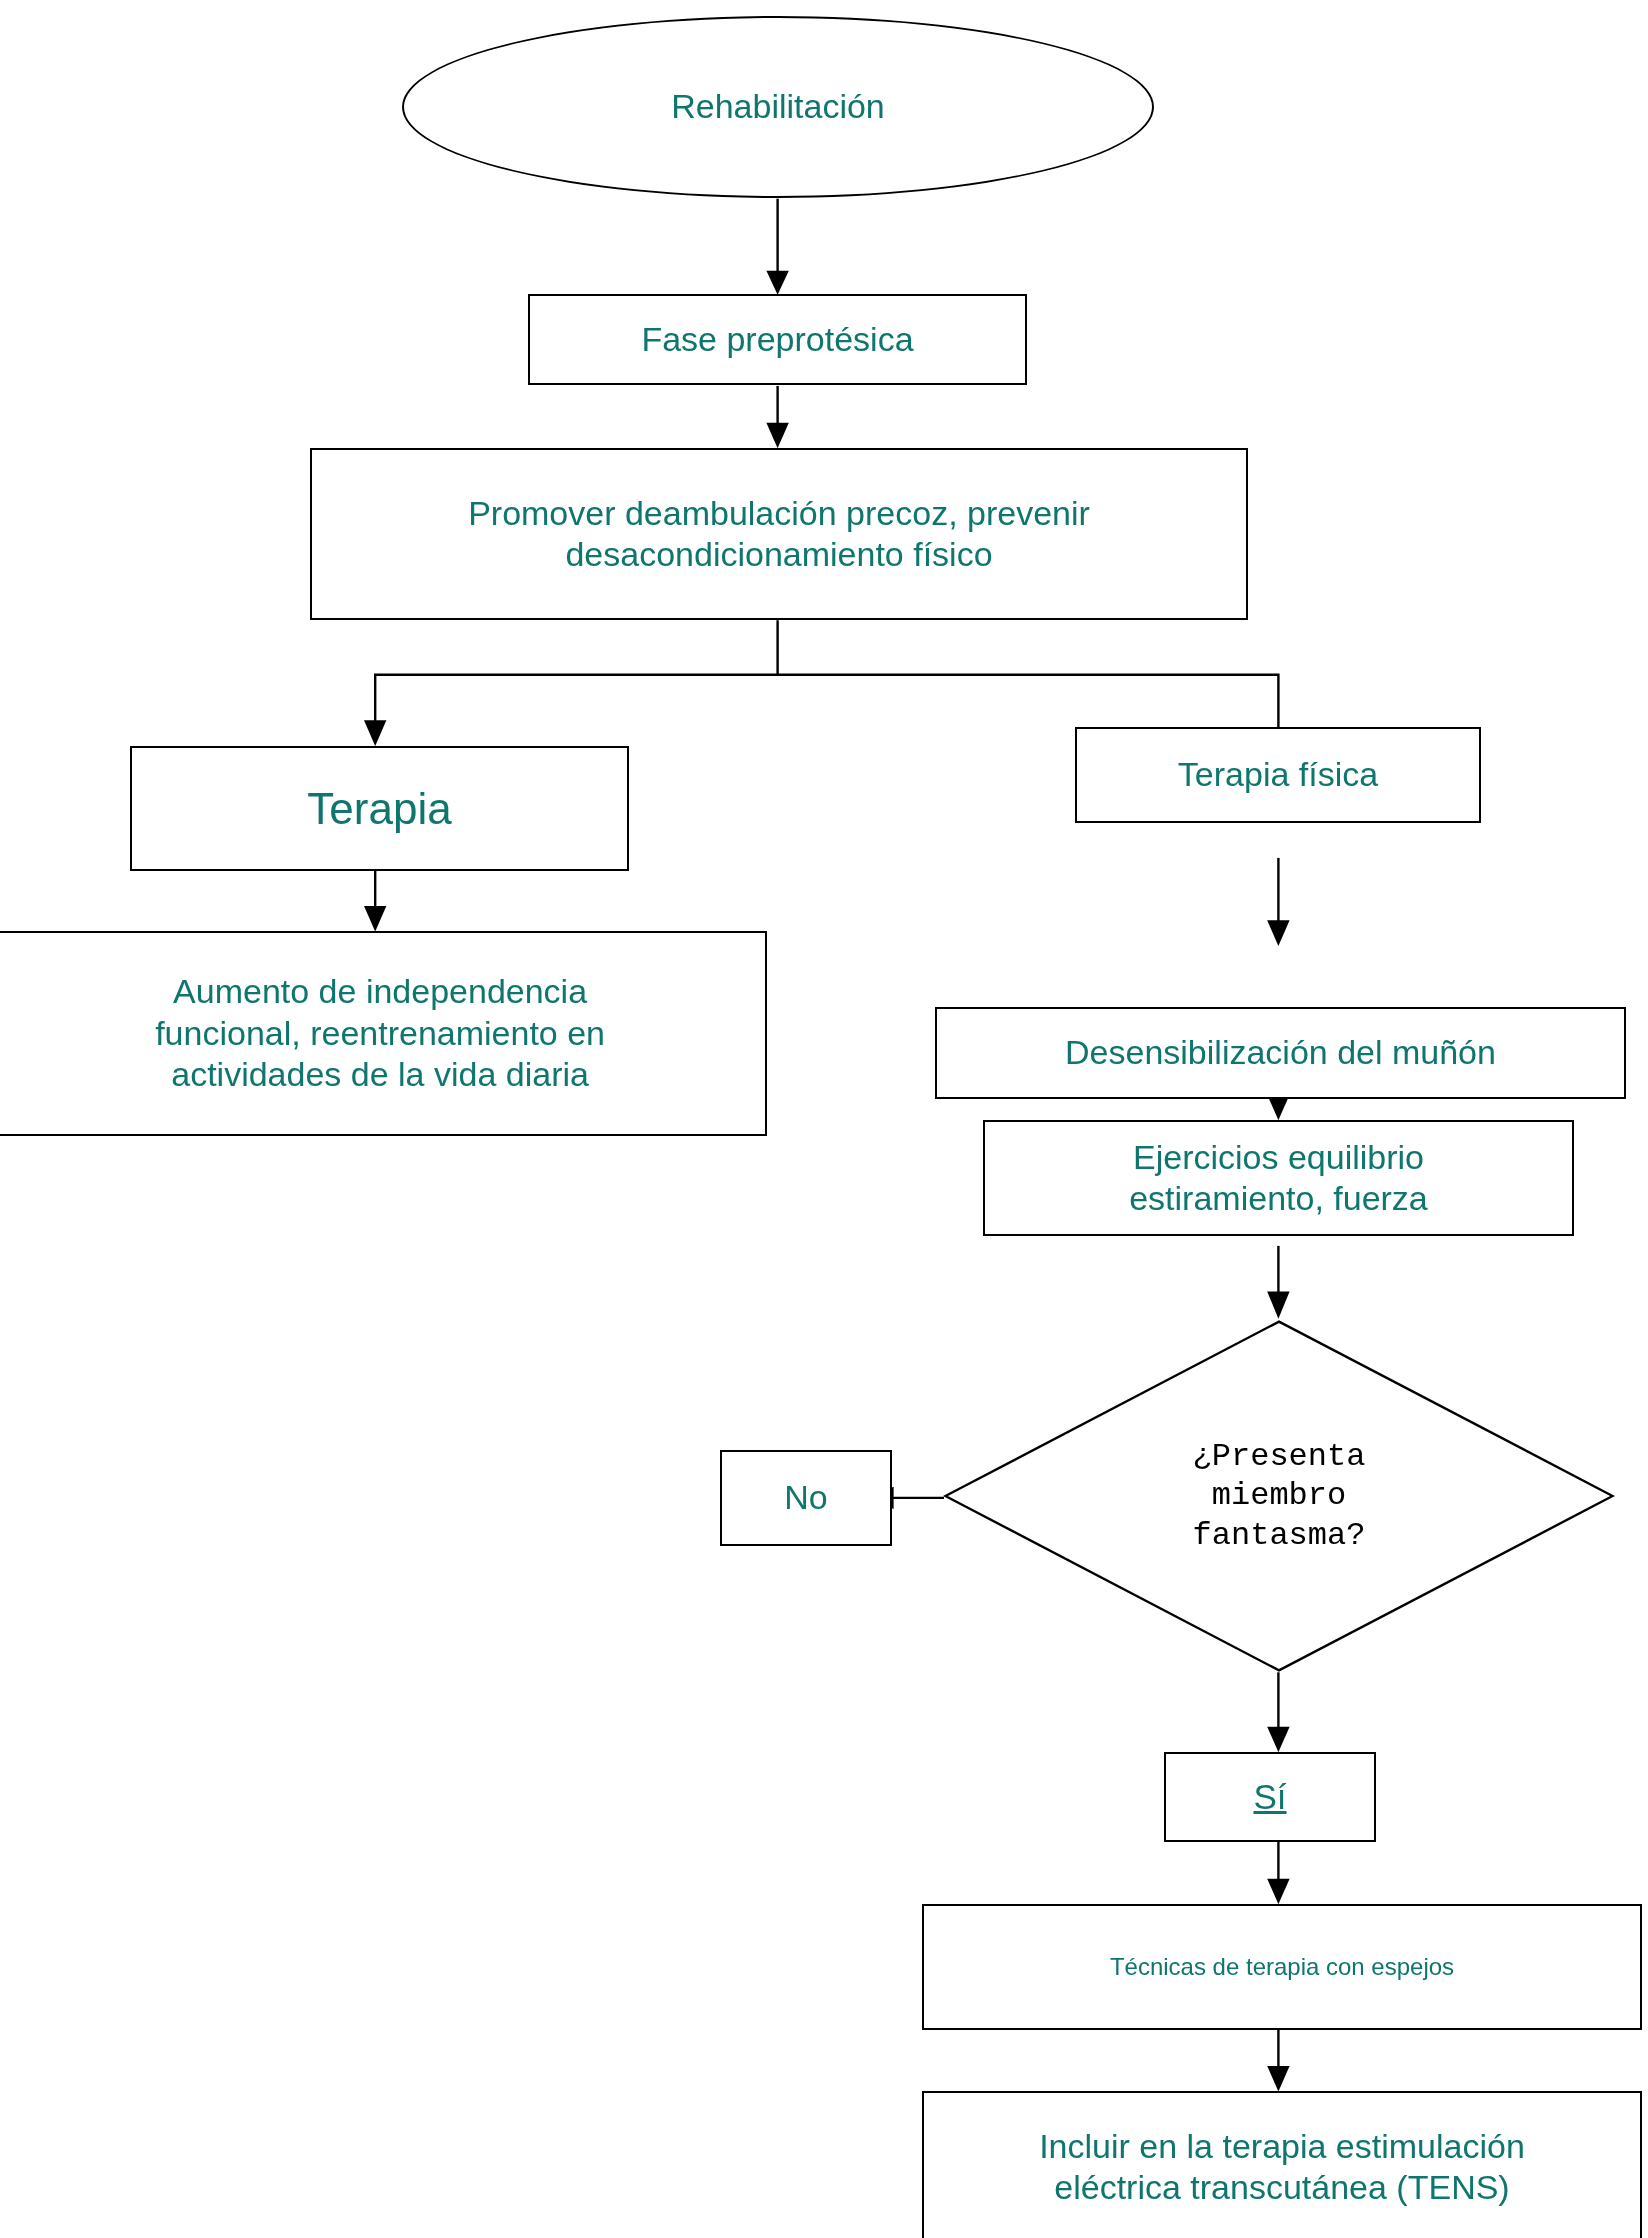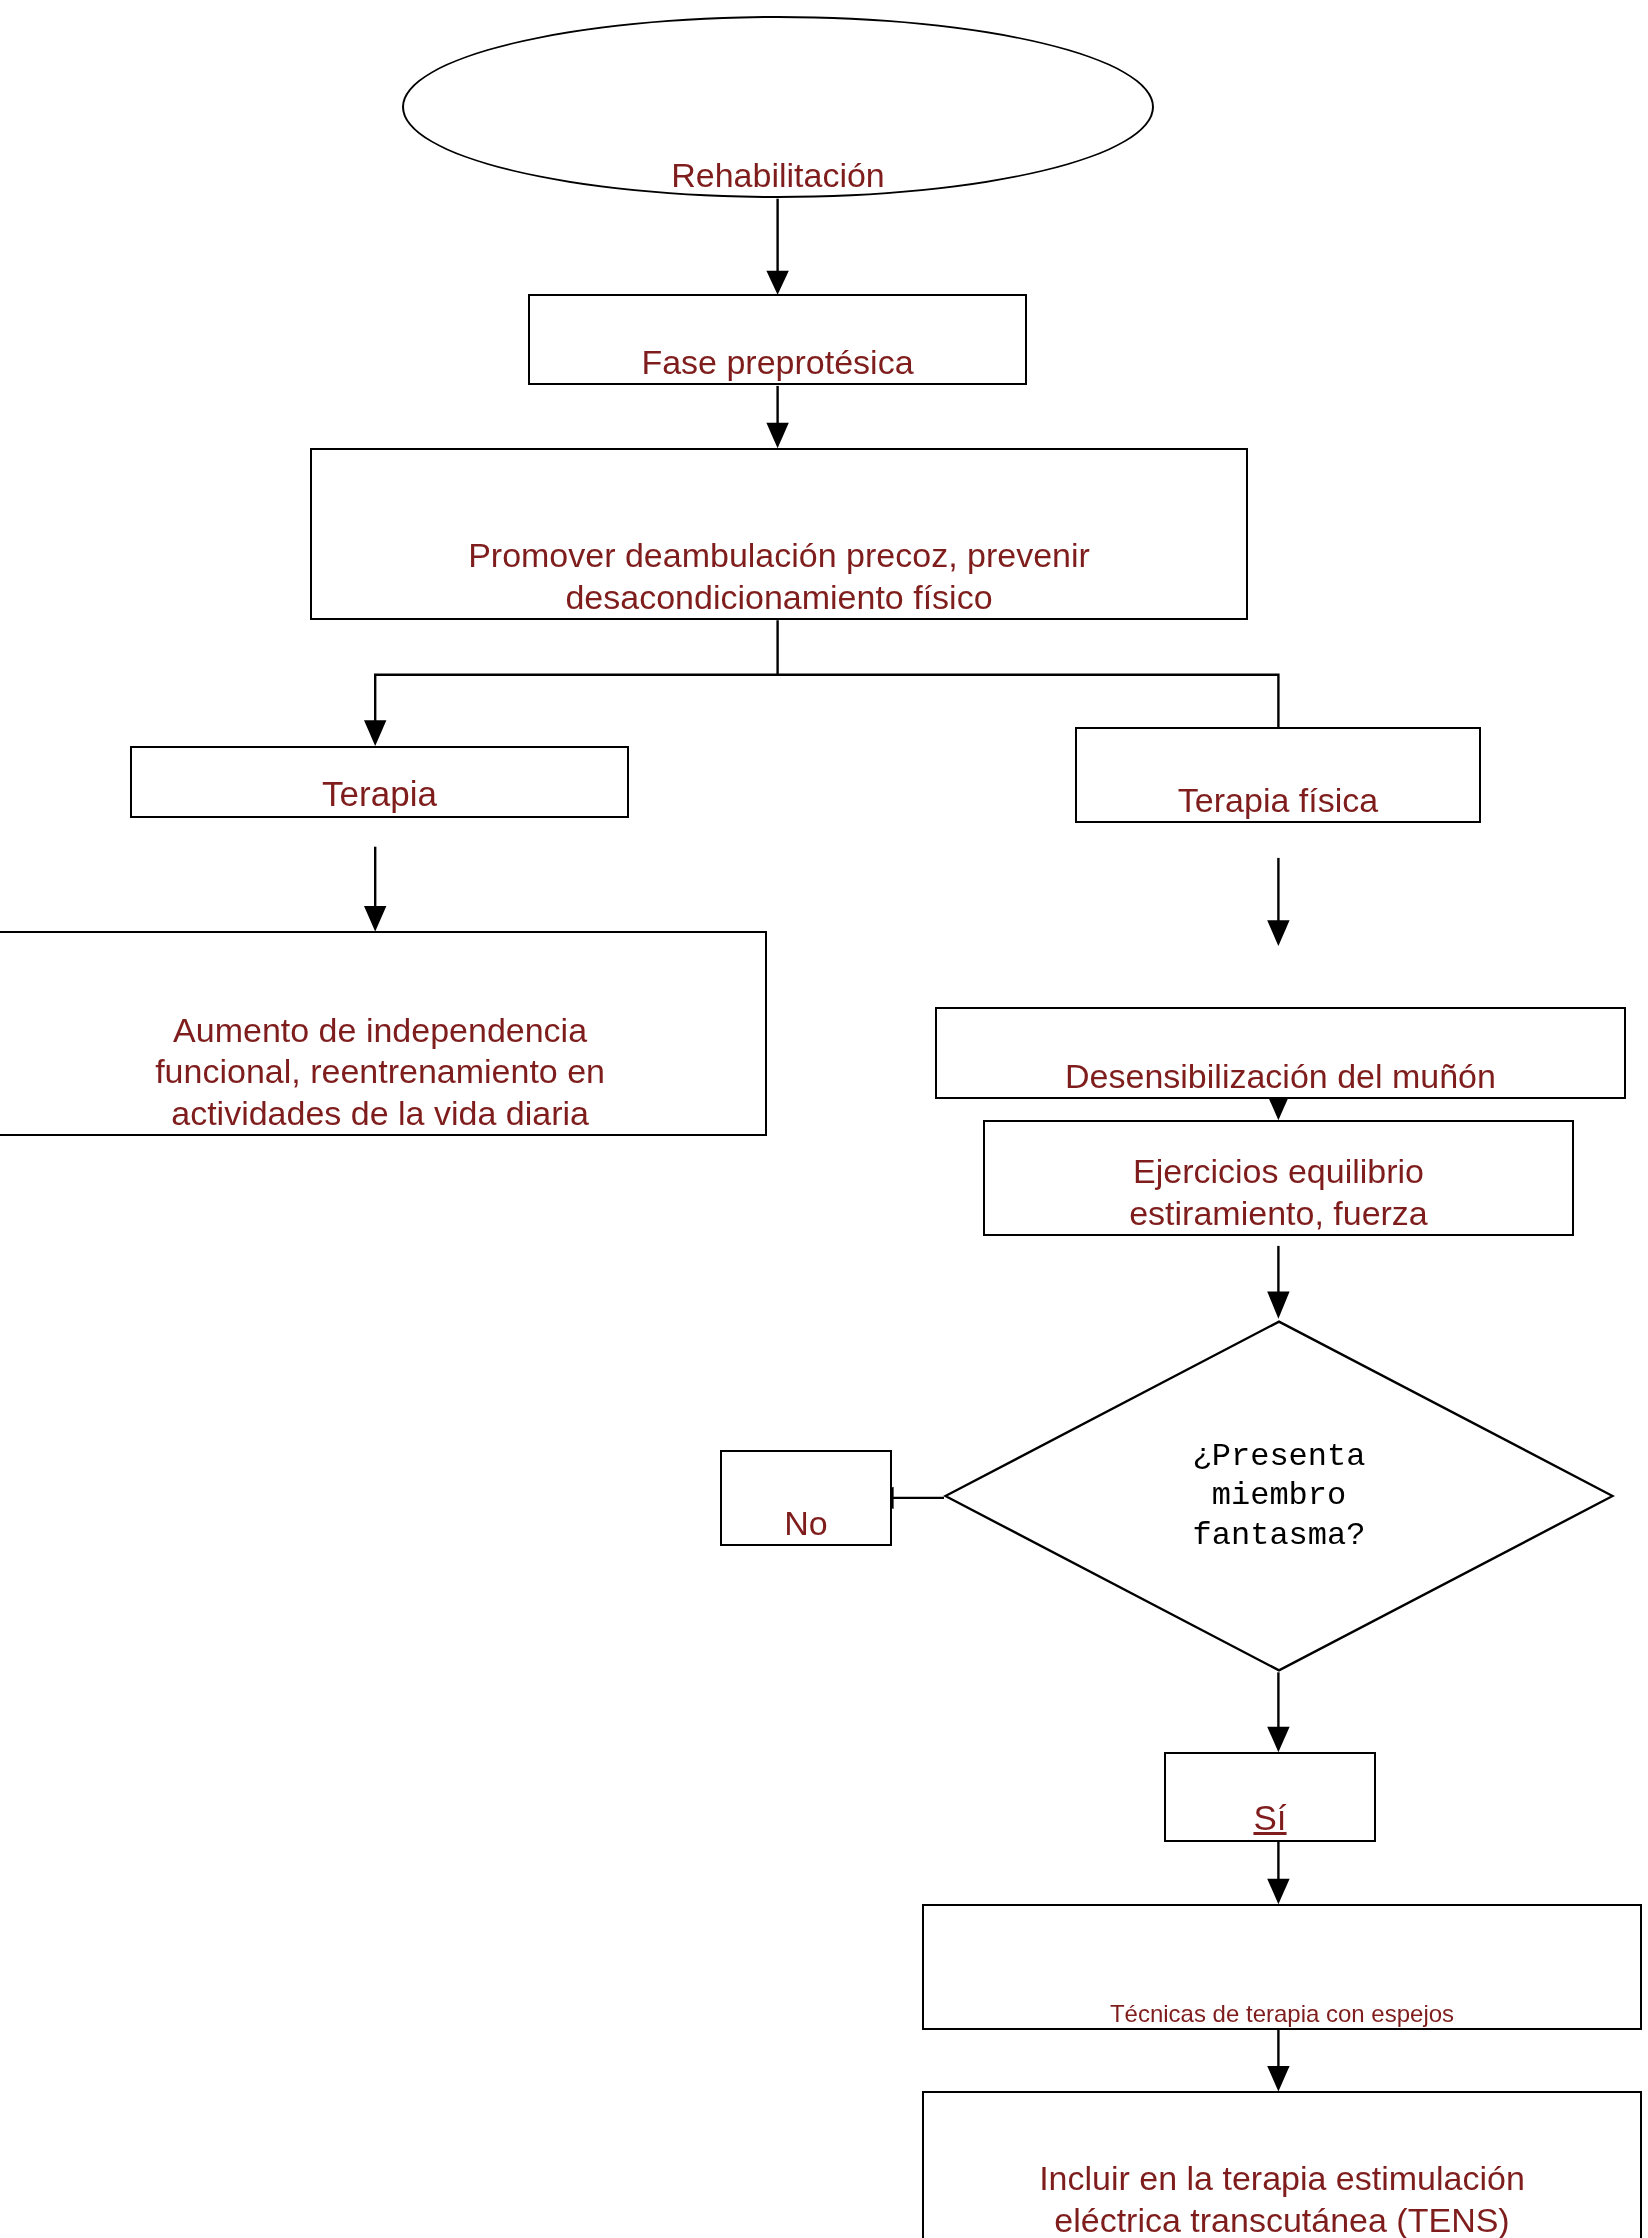--- a/index.html
+++ b/index.html
@@ -17,25 +17,25 @@
     height: 2239px;
     background: #ffffff;
     overflow: hidden;
   }
   .node {
     position: absolute;
     box-sizing: border-box;
     border: 2.4px solid #000000;
     background: #ffffff;
     display: flex;
-    align-items: flex-end;
+    align-items: center;
     justify-content: center;
     text-align: center;
     line-height: 1.22;
-    color: #7f1d1d;
+    color: #0f766e;
   }
   .node.ellipse {
     border-radius: 50%;
   }
   .node .label {
     display: block;
     padding: 0 8px;
     white-space: pre-line;
   }
   .diamond-wrap {
@@ -121,21 +121,21 @@
 
   <div class="node" style="left:310px; top:448px; width:938px; height:172px; font-size:34px;">
     <span class="label">Promover deambulación precoz, prevenir
 desacondicionamiento físico</span>
   </div>
 
   <div class="node" style="left:528px; top:294px; width:499px; height:91px; font-size:34px;">
     <span class="label">Fase preprotésica</span>
   </div>
 
-  <div class="node" style="left:130px; top:746px; width:499px; height:72px; font-size:35px;">
+  <div class="node" style="left:130px; top:746px; width:499px; height:125px; font-size:44px;">
     <span class="label">Terapia</span>
   </div>
 
   <div class="node" style="left:1075px; top:727px; width:406px; height:96px; font-size:34px;">
     <span class="label">Terapia física</span>
   </div>
 
   <div class="node" style="left:-6.4px; top:931px; width:773px; height:205px; font-size:34px;">
     <span class="label">Aumento de independencia
 funcional, reentrenamiento en

